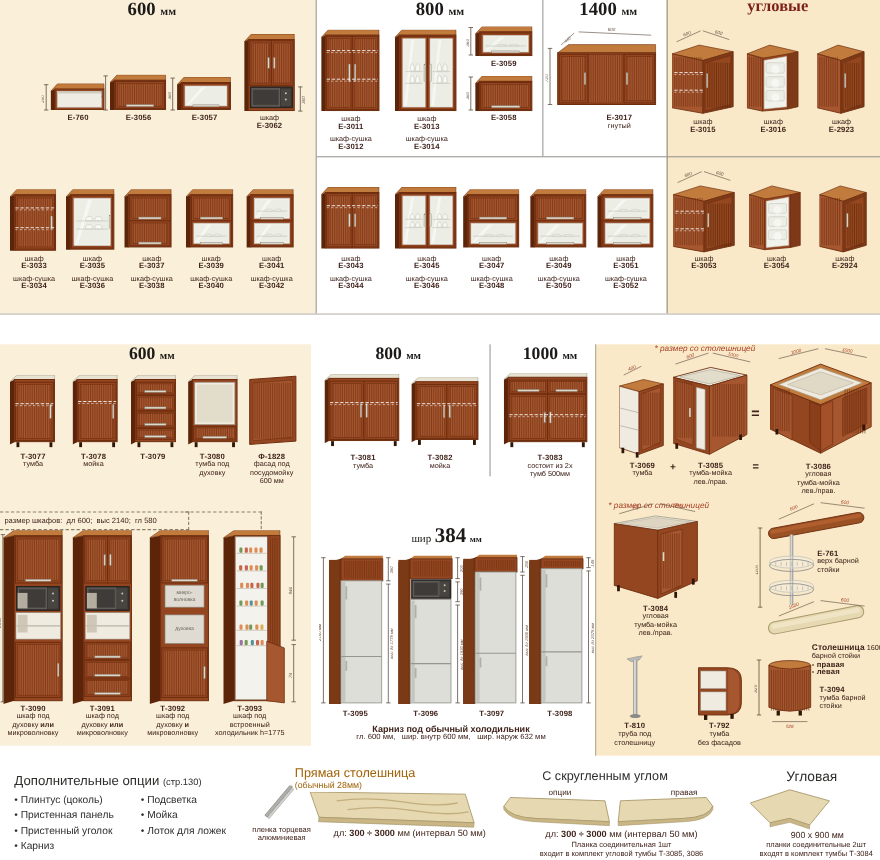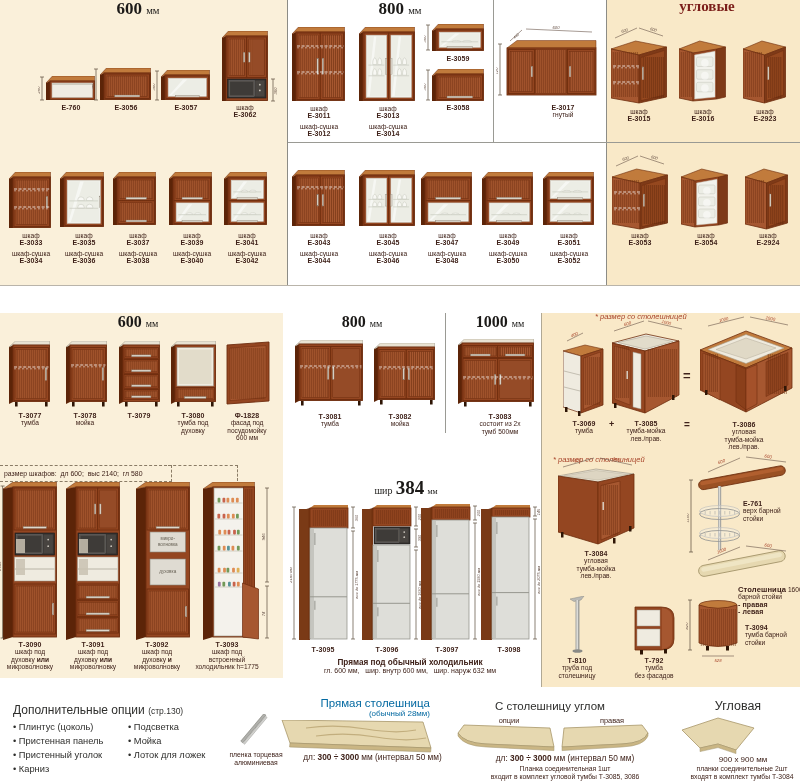--- a/index.html
+++ b/index.html
@@ -1,20 +1,20 @@
 <!DOCTYPE html>
 <html><head><meta charset="utf-8"><title>catalog</title><style>
 html,body{margin:0;padding:0}
 #page{position:relative;width:800px;height:782px;background:#ffffff;overflow:hidden;font-family:"Liberation Sans",sans-serif;}
 .panel{position:absolute}
 .lblbox{position:absolute;text-align:center;color:#3f221a;line-height:7.3px}
 .code{font-weight:bold;font-size:7px;letter-spacing:0.1px}
 .sub{font-size:6.6px}
 .hdr{position:absolute;font-family:"Liberation Serif",serif;font-weight:bold;color:#1c1a18;text-align:center;white-space:nowrap}
-.hdr small{font-size:62%;font-weight:normal}
+.hdr small{font-size:62%;font-weight:bold}
 </style></head><body>
 <div id="page">
 
 <div class="panel" style="left:0;top:0;width:287px;height:285px;background:#faf0da;border-right:1px solid #8c8c86"></div>
 
 <div class="panel" style="left:288px;top:0;width:318px;height:285px;background:#fff"></div>
 
 <div class="panel" style="left:606px;top:0;width:194px;height:285px;background:#f9e9c8;border-left:1px solid #8c8c86"></div>
 
 <div class="panel" style="left:493px;top:0;width:1px;height:142px;background:#9a9a94"></div>
@@ -28,20 +28,21 @@
 <div class="panel" style="left:283px;top:313px;width:258px;height:374px;background:#fff"></div>
 
 <div class="panel" style="left:541px;top:313px;width:259px;height:374px;background:#f9e9c8;border-left:1px solid #b0a894"></div>
 
 <div class="panel" style="left:445px;top:313px;width:1px;height:120px;background:#9a9a94"></div>
 
 <div class="hdr" style="left:78px;top:-1px;width:120px;font-size:17px">600 <small>мм</small></div>
 
 <div class="hdr" style="left:340px;top:-1px;width:120px;font-size:17px">800 <small>мм</small></div>
 
+<div class="hdr" style="left:490px;top:-1px;width:126px;font-size:17px">1400 <small>мм</small></div>
 
 <div class="hdr" style="left:647px;top:-2px;width:120px;font-size:15px;color:#7c1f1a">угловые</div>
 
 <div class="hdr" style="left:78px;top:313px;width:120px;font-size:16px">600 <small>мм</small></div>
 
 <div class="hdr" style="left:302px;top:313px;width:120px;font-size:16px">800 <small>мм</small></div>
 
 <div class="hdr" style="left:440px;top:313px;width:120px;font-size:16px">1000 <small>мм</small></div>
 
 <div class="hdr" style="left:346px;top:477px;width:120px;font-size:13px"><small style="font-size:10px;font-weight:normal">шир</small> <span style="font-size:19px">384</span> <small>мм</small></div>
@@ -2171,57 +2172,57 @@
       <line x1="2" y1="14" x2="6" y2="14" stroke="#5a4a3a" stroke-width="0.7"></line>
       <line x1="2" y1="134" x2="6" y2="134" stroke="#5a4a3a" stroke-width="0.7"></line>
       <text x="8.6" y="75" fill="#6a554a" text-anchor="middle" style="font-family:'Liberation Sans',sans-serif;font-size:3.8px;font-style:italic;" transform="rotate(-90 8.6 75)">выс до 2075 мм</text>
     </svg>
 
 <div class="lblbox" style="left:466px;top:646px;width:86px">
       <div class="code">Т-3098</div>
     </div>
 
 <div style="position:absolute;left:300px;top:658px;width:220px;text-align:center;color:#3f221a">
-      <div style="font-size:8.2px;font-weight:bold">Прямая под обычный холодильник</div>
+      <div style="font-size:8.2px;font-weight:bold">Карниз под обычный холодильник</div>
       <div style="font-size:7px">гл. 600 мм, &nbsp;&nbsp;шир. внутр 600 мм, &nbsp;&nbsp;шир. наруж 632 мм</div>
     </div>
 
 <div style="position:absolute;left:13px;top:703px;font-size:12px;color:#2e2e2c">Дополнительные опции <span style="font-size:8.5px">(стр.130)</span></div>
 
 <div style="position:absolute;left:128px;top:720px;font-size:9.3px;color:#2e2e2c;line-height:14px">• Подсветка<br>• Мойка<br>• Лоток для ложек</div>
 
 <div style="position:absolute;left:13px;top:720px;font-size:9.3px;color:#2e2e2c;line-height:14px">• Плинтус (цоколь)<br>• Пристенная панель<br>• Пристенный уголок<br>• Карниз</div>
 
 <svg style="position:absolute;left:237px;top:714px" width="36" height="38" viewBox="0 0 36 38">
       <g transform="rotate(40 17 16)">
         <rect x="14" y="-3" width="2.6" height="36" fill="#aFAFab" stroke="#78786f" stroke-width="0.5"></rect>
         <rect x="17.2" y="-2" width="1.8" height="35" fill="#d4d4d0" stroke="#8c8c88" stroke-width="0.4"></rect>
       </g>
     </svg>
 
 <div style="position:absolute;left:218px;top:751px;width:76px;text-align:center;font-size:6.8px;color:#3f221a;line-height:8px">пленка торцевая<br>алюминиевая</div>
 
-<div style="position:absolute;left:280px;top:697px;width:150px;text-align:right;color:#0369a1">
+<div style="position:absolute;left:268px;top:697px;width:150px;text-align:left;color:#a16207">
       <div style="font-size:11.5px">Прямая столешница</div>
       <div style="font-size:8px">(обычный 28мм)</div>
     </div>
 
 <svg style="position:absolute;left:276px;top:720px" width="156" height="34" viewBox="0 0 156 34">
       <polygon points="14,23 155,28 147,2 6,0" fill="#e6d8b0" stroke="#a8976a" stroke-width="0.8"></polygon>
       <polygon points="14,23 155,28 154.6,32 13.6,27" fill="#cab684" stroke="#a3946c" stroke-width="0.6"></polygon>
       <path d="M 30,8 Q 60,4 90,9 T 140,10 M 40,16 Q 70,12 100,17 T 150,18" fill="none" stroke="#c2ae7e" stroke-width="1.2"></path>
     </svg>
 
 <div style="position:absolute;left:290px;top:752px;width:165px;text-align:center;font-size:8.3px;color:#3f221a">дл: <b>300 ÷ 3000</b> мм (интервал 50 мм)</div>
 
-<div style="position:absolute;left:470px;top:700px;width:160px;text-align:center;font-size:11.5px;color:#2e2e2c">С столешницу углом</div>
+<div style="position:absolute;left:470px;top:700px;width:160px;text-align:center;font-size:11.5px;color:#2e2e2c">С скругленным углом</div>
 
 <div style="position:absolute;left:487px;top:716px;width:44px;text-align:center;font-size:7.4px;color:#3f221a">опции</div>
 
-<div style="position:absolute;left:590px;top:716px;width:44px;text-align:center;font-size:7.4px;color:#3f221a">правая</div>
+<div style="position:absolute;left:590px;top:716px;width:44px;text-align:right;font-size:7.4px;color:#3f221a">правая</div>
 
 <svg style="position:absolute;left:456px;top:723px" width="100" height="30" viewBox="0 0 100 30">
       <path d="M 8,2 L 94,5 L 98,24 L 30,21 Q 8,20 2,10 Z" fill="#e6d8b0" stroke="#a8976a" stroke-width="0.8"></path>
       <path d="M 98,24 L 30,21 Q 8,20 2,10 L 2,13 Q 8,23 30,24 L 98,27.6 Z" fill="#cab684" stroke="#a3946c" stroke-width="0.5"></path>
     </svg>
 
 <svg style="position:absolute;left:560px;top:723px" width="92" height="30" viewBox="0 0 92 30">
       <path d="M 4,5 L 82,2 L 88,10 Q 84,20 62,21 L 2,24 Z" fill="#e6d8b0" stroke="#a8976a" stroke-width="0.8"></path>
       <path d="M 2,24 L 62,21 Q 84,20 88,10 L 88,13 Q 84,23 62,24 L 2,27.6 Z" fill="#cab684" stroke="#a3946c" stroke-width="0.5"></path>
     </svg>

